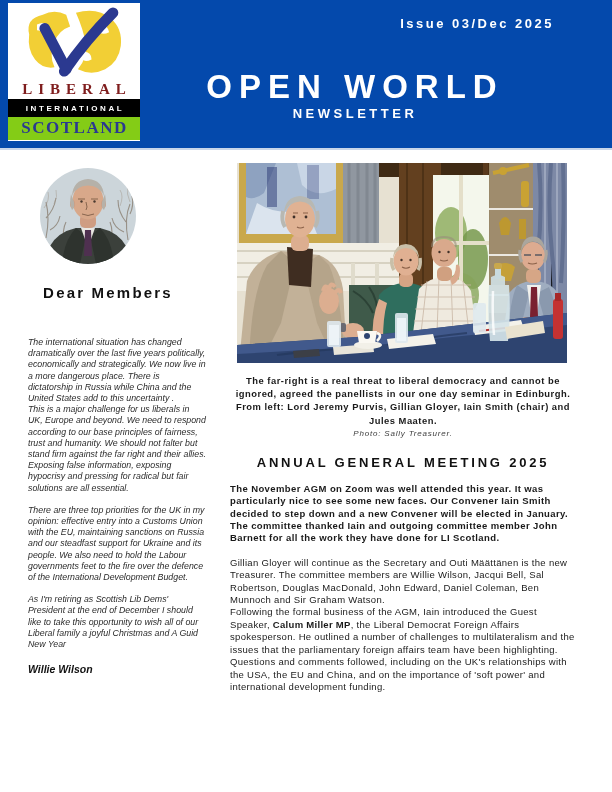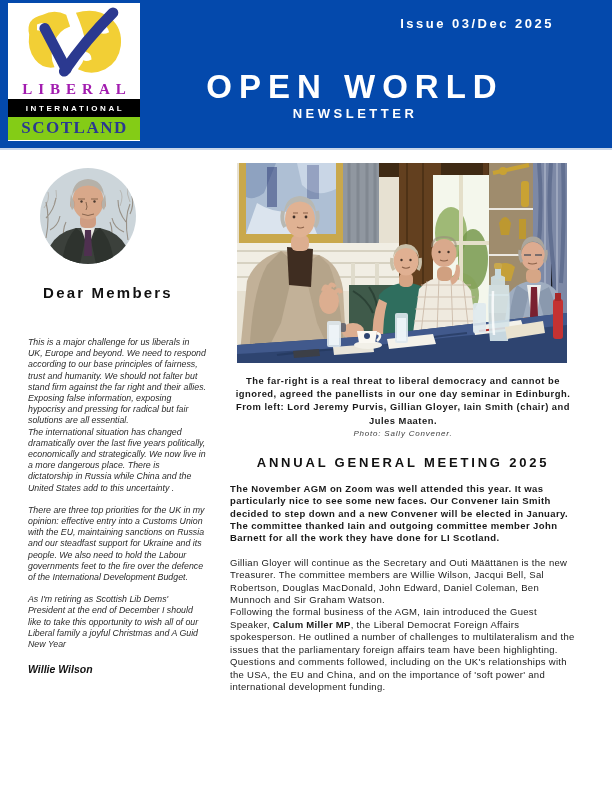--- a/index.html
+++ b/index.html
@@ -13,21 +13,21 @@
          font-size:13px;letter-spacing:2.5px;white-space:nowrap;}
   .titleblock{position:absolute;left:180px;top:68px;width:350px;text-align:center;color:#ffffff;}
   .title{font-size:33px;font-weight:bold;letter-spacing:7px;white-space:nowrap;}
   .subtitle{font-size:13px;font-weight:bold;letter-spacing:3.5px;margin-top:0;}
 
   
   .logo{position:absolute;left:8px;top:3px;width:132px;height:138px;background:#ffffff;
         display:flex;flex-direction:column;align-items:center;}
   .logo-globe{width:120px;height:76px;margin-top:2px;}
   .logo-liberal{font-family:"Liberation Serif",serif;font-weight:bold;font-size:15px;
-                color:#a21caf;letter-spacing:6px;text-indent:6px;line-height:16px;}
+                color:#7f1d1d;letter-spacing:6px;text-indent:6px;line-height:16px;}
   .logo-intl{width:100%;background:#000000;color:#ffffff;text-align:center;
              font-size:8px;font-weight:bold;letter-spacing:2.6px;padding:4.5px 0 4px 0;
              text-indent:2px;margin-top:2px;}
   .logo-scotland{width:100%;background:#84cc16;color:#2B3990;text-align:center;
                  font-family:"Liberation Serif",serif;font-weight:bold;font-size:17px;
                  letter-spacing:1.5px;text-indent:1px;padding:1px 0 2px 0;}
 
   
   .leftcol{position:absolute;left:28px;top:166px;width:178px;}
   .avatar{width:96px;height:96px;margin-left:12px;margin-top:2px;border-radius:50%;
@@ -119,22 +119,22 @@
         <path d="M46,34 q2,6 0,8"></path>
         <path d="M42,46 q6,3 12,0"></path>
       </g>
       <circle cx="41.5" cy="33.5" r="1.2" fill="#4a3a30"></circle>
       <circle cx="54.5" cy="33.5" r="1.2" fill="#4a3a30"></circle>
     </svg>
 
     <div class="greeting">Dear Members</div>
 
     <div class="letter">
+      <p>The international situation has changed dramatically over the last five years politically, economically and strategically. We now live in a more dangerous place. There is dictatorship in Russia while China and the United States add to this uncertainty .</p>
       <p>This is a major challenge for us liberals in UK, Europe and beyond. We need to respond according to our base principles of fairness, trust and humanity. We should not falter but stand firm against the far right and their allies. Exposing false information, exposing hypocrisy and pressing for radical but fair solutions are all essential.</p>
-      <p>The international situation has changed dramatically over the last five years politically, economically and strategically. We now live in a more dangerous place. There is dictatorship in Russia while China and the United States add to this uncertainty .</p>
       <p>There are three top priorities for the UK in my opinion: effective entry into a Customs Union with the EU, maintaining sanctions on Russia and our steadfast support for Ukraine and its people. We also need to hold the Labour governments feet to the fire over the defence of the International Development Budget.</p>
       <p>As I'm retiring as Scottish Lib Dems' President at the end of December I should like to take this opportunity to wish all of our Liberal family a joyful Christmas and A Guid New Year</p>
     </div>
 
     <div class="signature">Willie Wilson</div>
   </aside>
 
   <section class="maincol">
 
     <svg class="photo" viewBox="0 0 330 200" xmlns="http://www.w3.org/2000/svg">
@@ -288,21 +288,21 @@
       <path d="M256,128 q-1,24 1,44" stroke="#ffffff" stroke-width="2.5" fill="none" opacity="0.8"></path>
 
       <polygon points="268,164 306,158 308,170 270,176" fill="#e9e2cf"></polygon>
       <rect x="316" y="136" width="10" height="40" rx="3" fill="#c43232"></rect>
       <rect x="318" y="130" width="6" height="8" fill="#a82828"></rect>
 
       <polygon points="56,188 82,186 83,193 57,195" fill="#3c3f46"></polygon>
     </svg>
 
     <div class="caption">The far-right is a real threat to liberal democracy and cannot be ignored, agreed the panellists in our one day seminar in Edinburgh. From left: Lord Jeremy Purvis, Gillian Gloyer, Iain Smith (chair) and Jules Maaten.</div>
-    <div class="credit">Photo: Sally Convener.</div>
+    <div class="credit">Photo: Sally Treasurer.</div>
 
     <h3 class="agm-heading">ANNUAL GENERAL MEETING 2025</h3>
 
     <div class="body-text">
       <p class="lead">The November AGM on Zoom was well attended this year. It was particularly nice to see some new faces. Our Convener Iain Smith decided to step down and a new Convener will be elected in January. The committee thanked Iain and outgoing committee member John Barnett for all the work they have done for LI Scotland.</p>
       <p>Gillian Gloyer will continue as the Secretary and Outi Määttänen is the new Treasurer. The committee members are Willie Wilson, Jacqui Bell, Sal Robertson, Douglas MacDonald, John Edward, Daniel Coleman, Ben Munnoch and Sir Graham Watson.</p>
       <p class="cont"><span>Following the formal business of the AGM, Iain introduced the Guest Speaker, </span><b>Calum Miller MP</b><span>, the Liberal Democrat Foreign Affairs spokesperson. He outlined a number of challenges to multilateralism and the issues that the parliamentary foreign affairs team have been highlighting. Questions and comments followed, including on the UK's relationships with the USA, the EU and China, and on the importance of 'soft power' and international development funding.</span></p>
     </div>
   </section>
 

